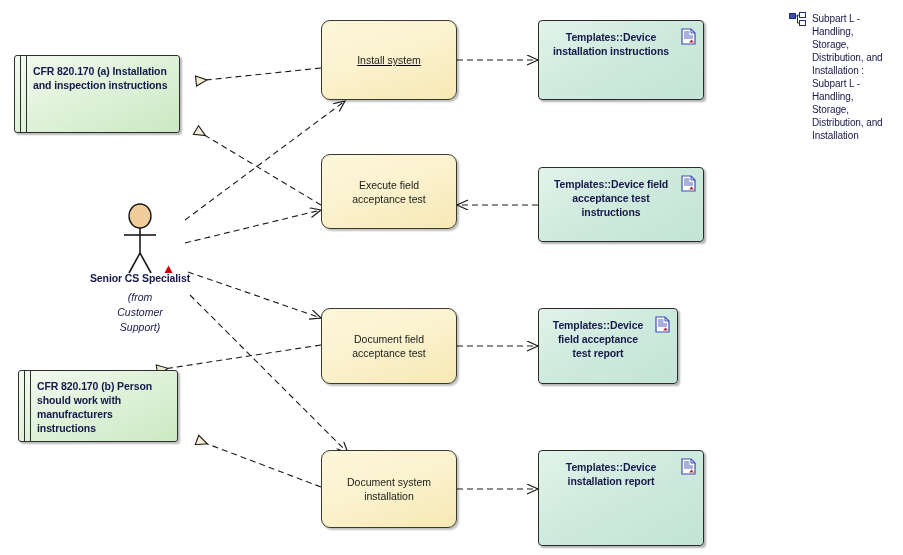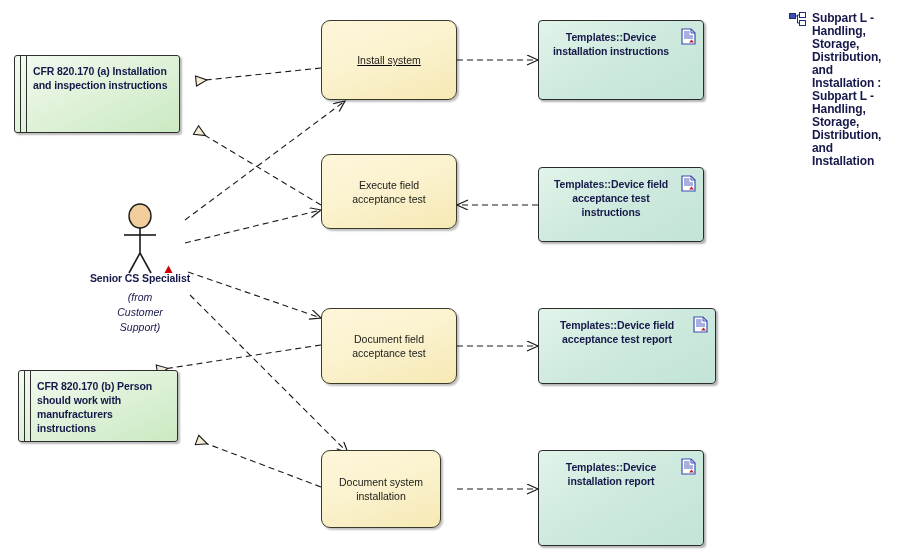--- a/index.html
+++ b/index.html
@@ -136,26 +136,25 @@
     display: flex;
     align-items: flex-start;
   }
   .legend-icon {
     width: 17px;
     height: 15px;
     margin-right: 6px;
     flex: 0 0 auto;
   }
   .legend-text {
-    font-size: 12px;
+    font-size: 10px;
     color: #16184a;
     line-height: 13px;
     width: 78px;
     letter-spacing: -0.1px;
-    font-weight: bold;
   }
 </style>
 </head>
 <body>
 
 <div id="canvas">
 
   <svg id="edges" viewBox="0 0 903 555">
     <defs>
       <marker id="openArrow" markerWidth="14" markerHeight="14" refX="12" refY="5" orient="auto" markerUnits="userSpaceOnUse">
@@ -206,21 +205,21 @@
   </div>
 
   <div class="uc-box" style="left:321px; top:154px; width:136px; height:75px;">
     <div class="uc-text">Execute field acceptance test</div>
   </div>
 
   <div class="uc-box" style="left:321px; top:308px; width:136px; height:76px;">
     <div class="uc-text">Document field acceptance test</div>
   </div>
 
-  <div class="uc-box" style="left:321px; top:450px; width:120px; height:78px;align-items:center;">
+  <div class="uc-box" style="left:321px; top:450px; width:136px; height:78px;align-items:center;">
     <div class="uc-text">Document system installation</div>
   </div>
 
   <div class="tpl-box" style="left:538px; top:20px; width:166px; height:80px;">
     <div class="tpl-text">Templates::Device installation instructions</div>
     <svg class="doc-icon" viewBox="0 0 15 17">
       <path d="M1,1 H10 L14,5 V16 H1 Z" fill="#ffffff" stroke="#3a4fb5" stroke-width="1.2"></path>
       <path d="M10,1 V5 H14" fill="none" stroke="#3a4fb5" stroke-width="1"></path>
       <g stroke="#3a4fb5" stroke-width="0.9">
         <line x1="3" y1="4" x2="8.5" y2="4"></line>
@@ -240,21 +239,21 @@
       <g stroke="#3a4fb5" stroke-width="0.9">
         <line x1="3" y1="4" x2="8.5" y2="4"></line>
         <line x1="3" y1="6" x2="8.5" y2="6"></line>
         <line x1="3" y1="8" x2="12" y2="8"></line>
         <line x1="3" y1="10" x2="12" y2="10"></line>
       </g>
       <path d="M8,14.5 L10.5,11.5 L13,14.5 Z" fill="#c0282d"></path>
     </svg>
   </div>
 
-  <div class="tpl-box" style="left:538px; top:308px; width:178px; height:76px;">
+  <div class="tpl-box" style="left:538px; top:308px; width:140px; height:76px;">
     <div class="tpl-text">Templates::Device field acceptance test report</div>
     <svg class="doc-icon" viewBox="0 0 15 17">
       <path d="M1,1 H10 L14,5 V16 H1 Z" fill="#ffffff" stroke="#3a4fb5" stroke-width="1.2"></path>
       <path d="M10,1 V5 H14" fill="none" stroke="#3a4fb5" stroke-width="1"></path>
       <g stroke="#3a4fb5" stroke-width="0.9">
         <line x1="3" y1="4" x2="8.5" y2="4"></line>
         <line x1="3" y1="6" x2="8.5" y2="6"></line>
         <line x1="3" y1="8" x2="12" y2="8"></line>
         <line x1="3" y1="10" x2="12" y2="10"></line>
       </g>

